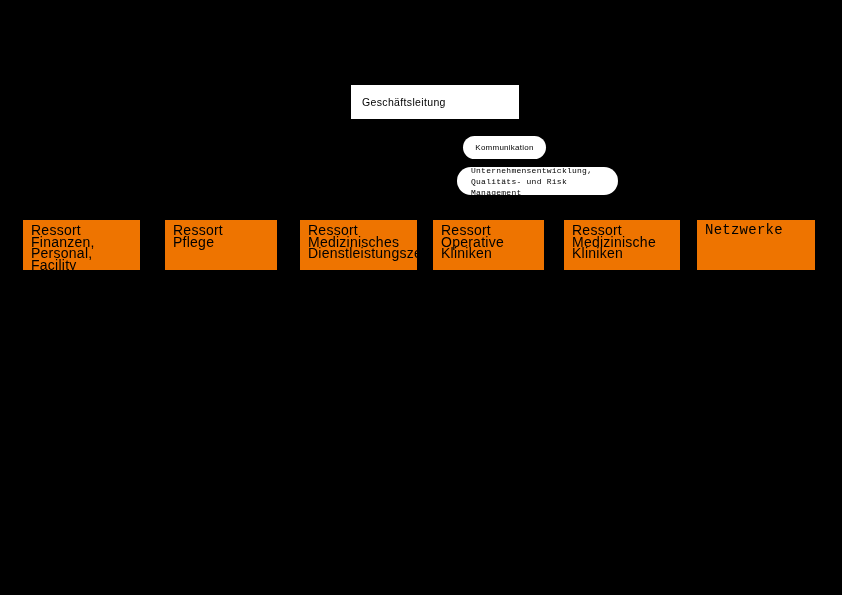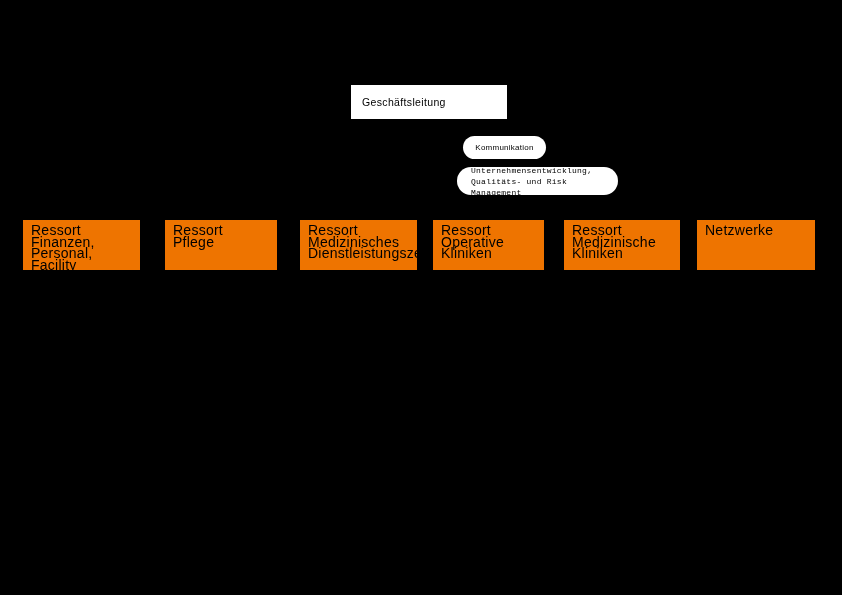--- a/index.html
+++ b/index.html
@@ -22,21 +22,21 @@
     top: 0;
     width: 842px;
     height: 595px;
   }
 
   
   .exec-box {
     position: absolute;
     left: 351px;
     top: 85px;
-    width: 156px;
+    width: 168px;
     height: 34px;
     background: #ffffff;
     border: 1px solid #ffffff;
     box-sizing: border-box;
     display: flex;
     align-items: center;
   }
   .exec-box .exec-label {
     color: #000000;
     font-size: 10.5px;
@@ -107,21 +107,21 @@
     line-height: 11.5px;
     padding: 5px 0 0 8px;
     white-space: pre-line;
   }
 
   .division-box.d0 { left: 23px;  width: 117px; }
   .division-box.d1 { left: 165px; width: 112px; }
   .division-box.d2 { left: 300px; width: 117px; }
   .division-box.d3 { left: 433px; width: 111px; }
   .division-box.d4 { left: 564px; width: 116px; }
-  .division-box.d5 { left: 697px; width: 118px; }
+  .division-box.d5 { left: 697px; width: 118px; font-family: Liberation Mono, monospace; }
 </style>
 </head>
 <body>
 
 <div id="chart-canvas">
 
   <div class="exec-box">
     <span class="exec-label">Geschäftsleitung</span>
   </div>
 

